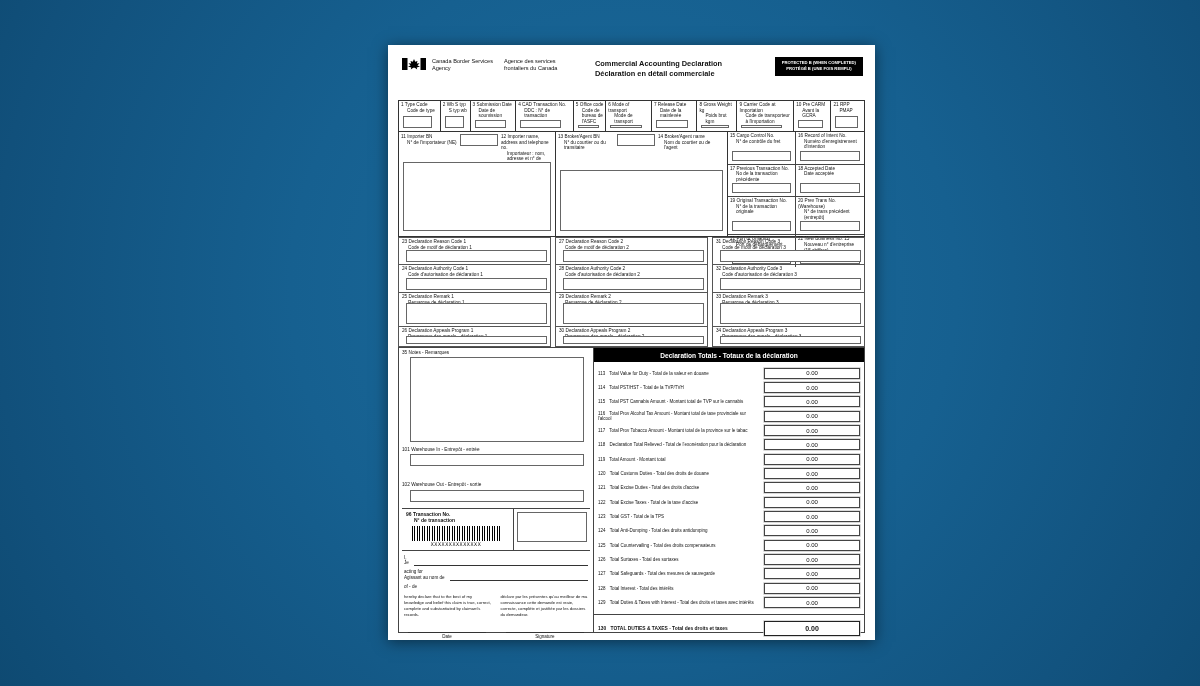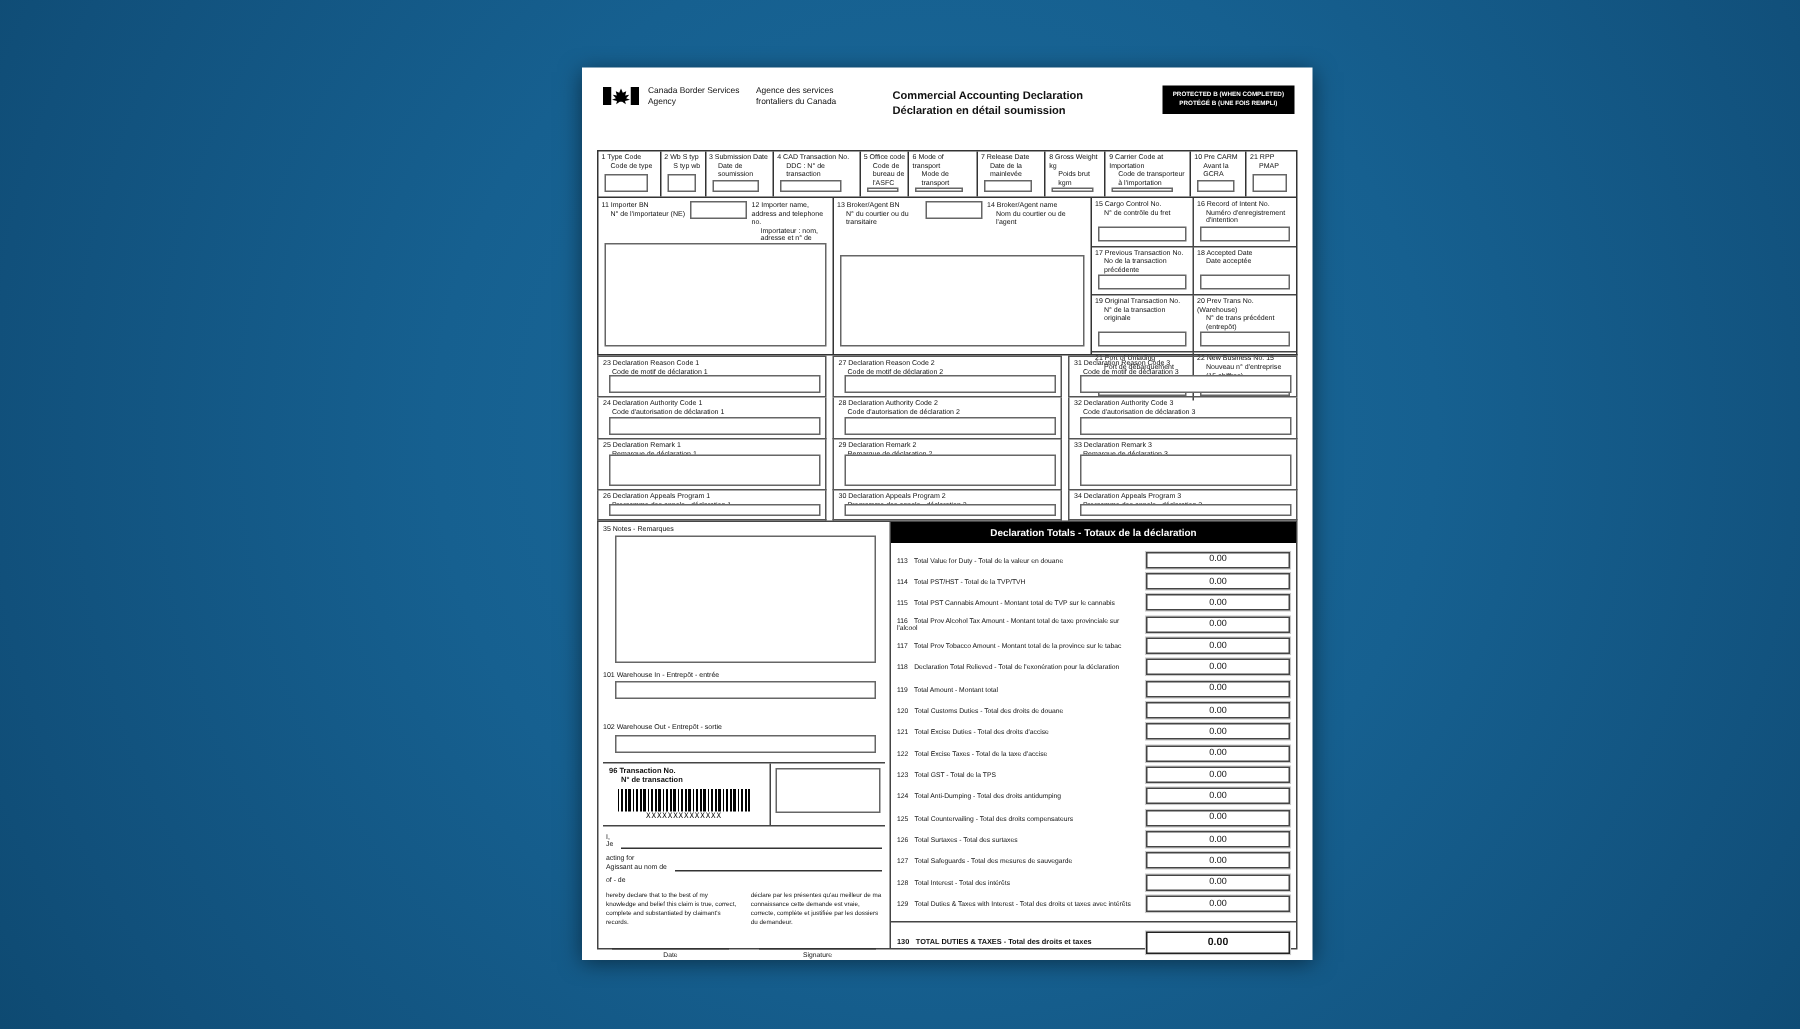--- a/index.html
+++ b/index.html
@@ -119,21 +119,21 @@
           <rect x="37" y="0" width="11" height="24" fill="#000"></rect>
           <path fill="#000" d="M24 2 L26.4 7.6 L31 5.8 L29.6 11.2 L35 10.4 L30.8 15 L36 17 L29.4 18.8 L30.4 23 L25.6 19.6 L22.4 19.6 L17.6 23 L18.6 18.8 L12 17 L17.2 15 L13 10.4 L18.4 11.2 L17 5.8 L21.6 7.6 Z"></path>
         </svg>
         <div class="agency">
           <div>Canada Border Services Agency</div>
           <div>Agence des services frontaliers du Canada</div>
         </div>
       </div>
       <div class="title">
         <div>Commercial Accounting Declaration</div>
-        <div>Déclaration en détail soumission</div>
+        <div>Déclaration en détail commerciale</div>
       </div>
       <div class="badge">
         <div>PROTECTED B (WHEN COMPLETED)</div>
         <div>PROTÉGÉ B (UNE FOIS REMPLI)</div>
       </div>
     </div>
 
     <div class="sec-top">
 
     <div class="tf">

